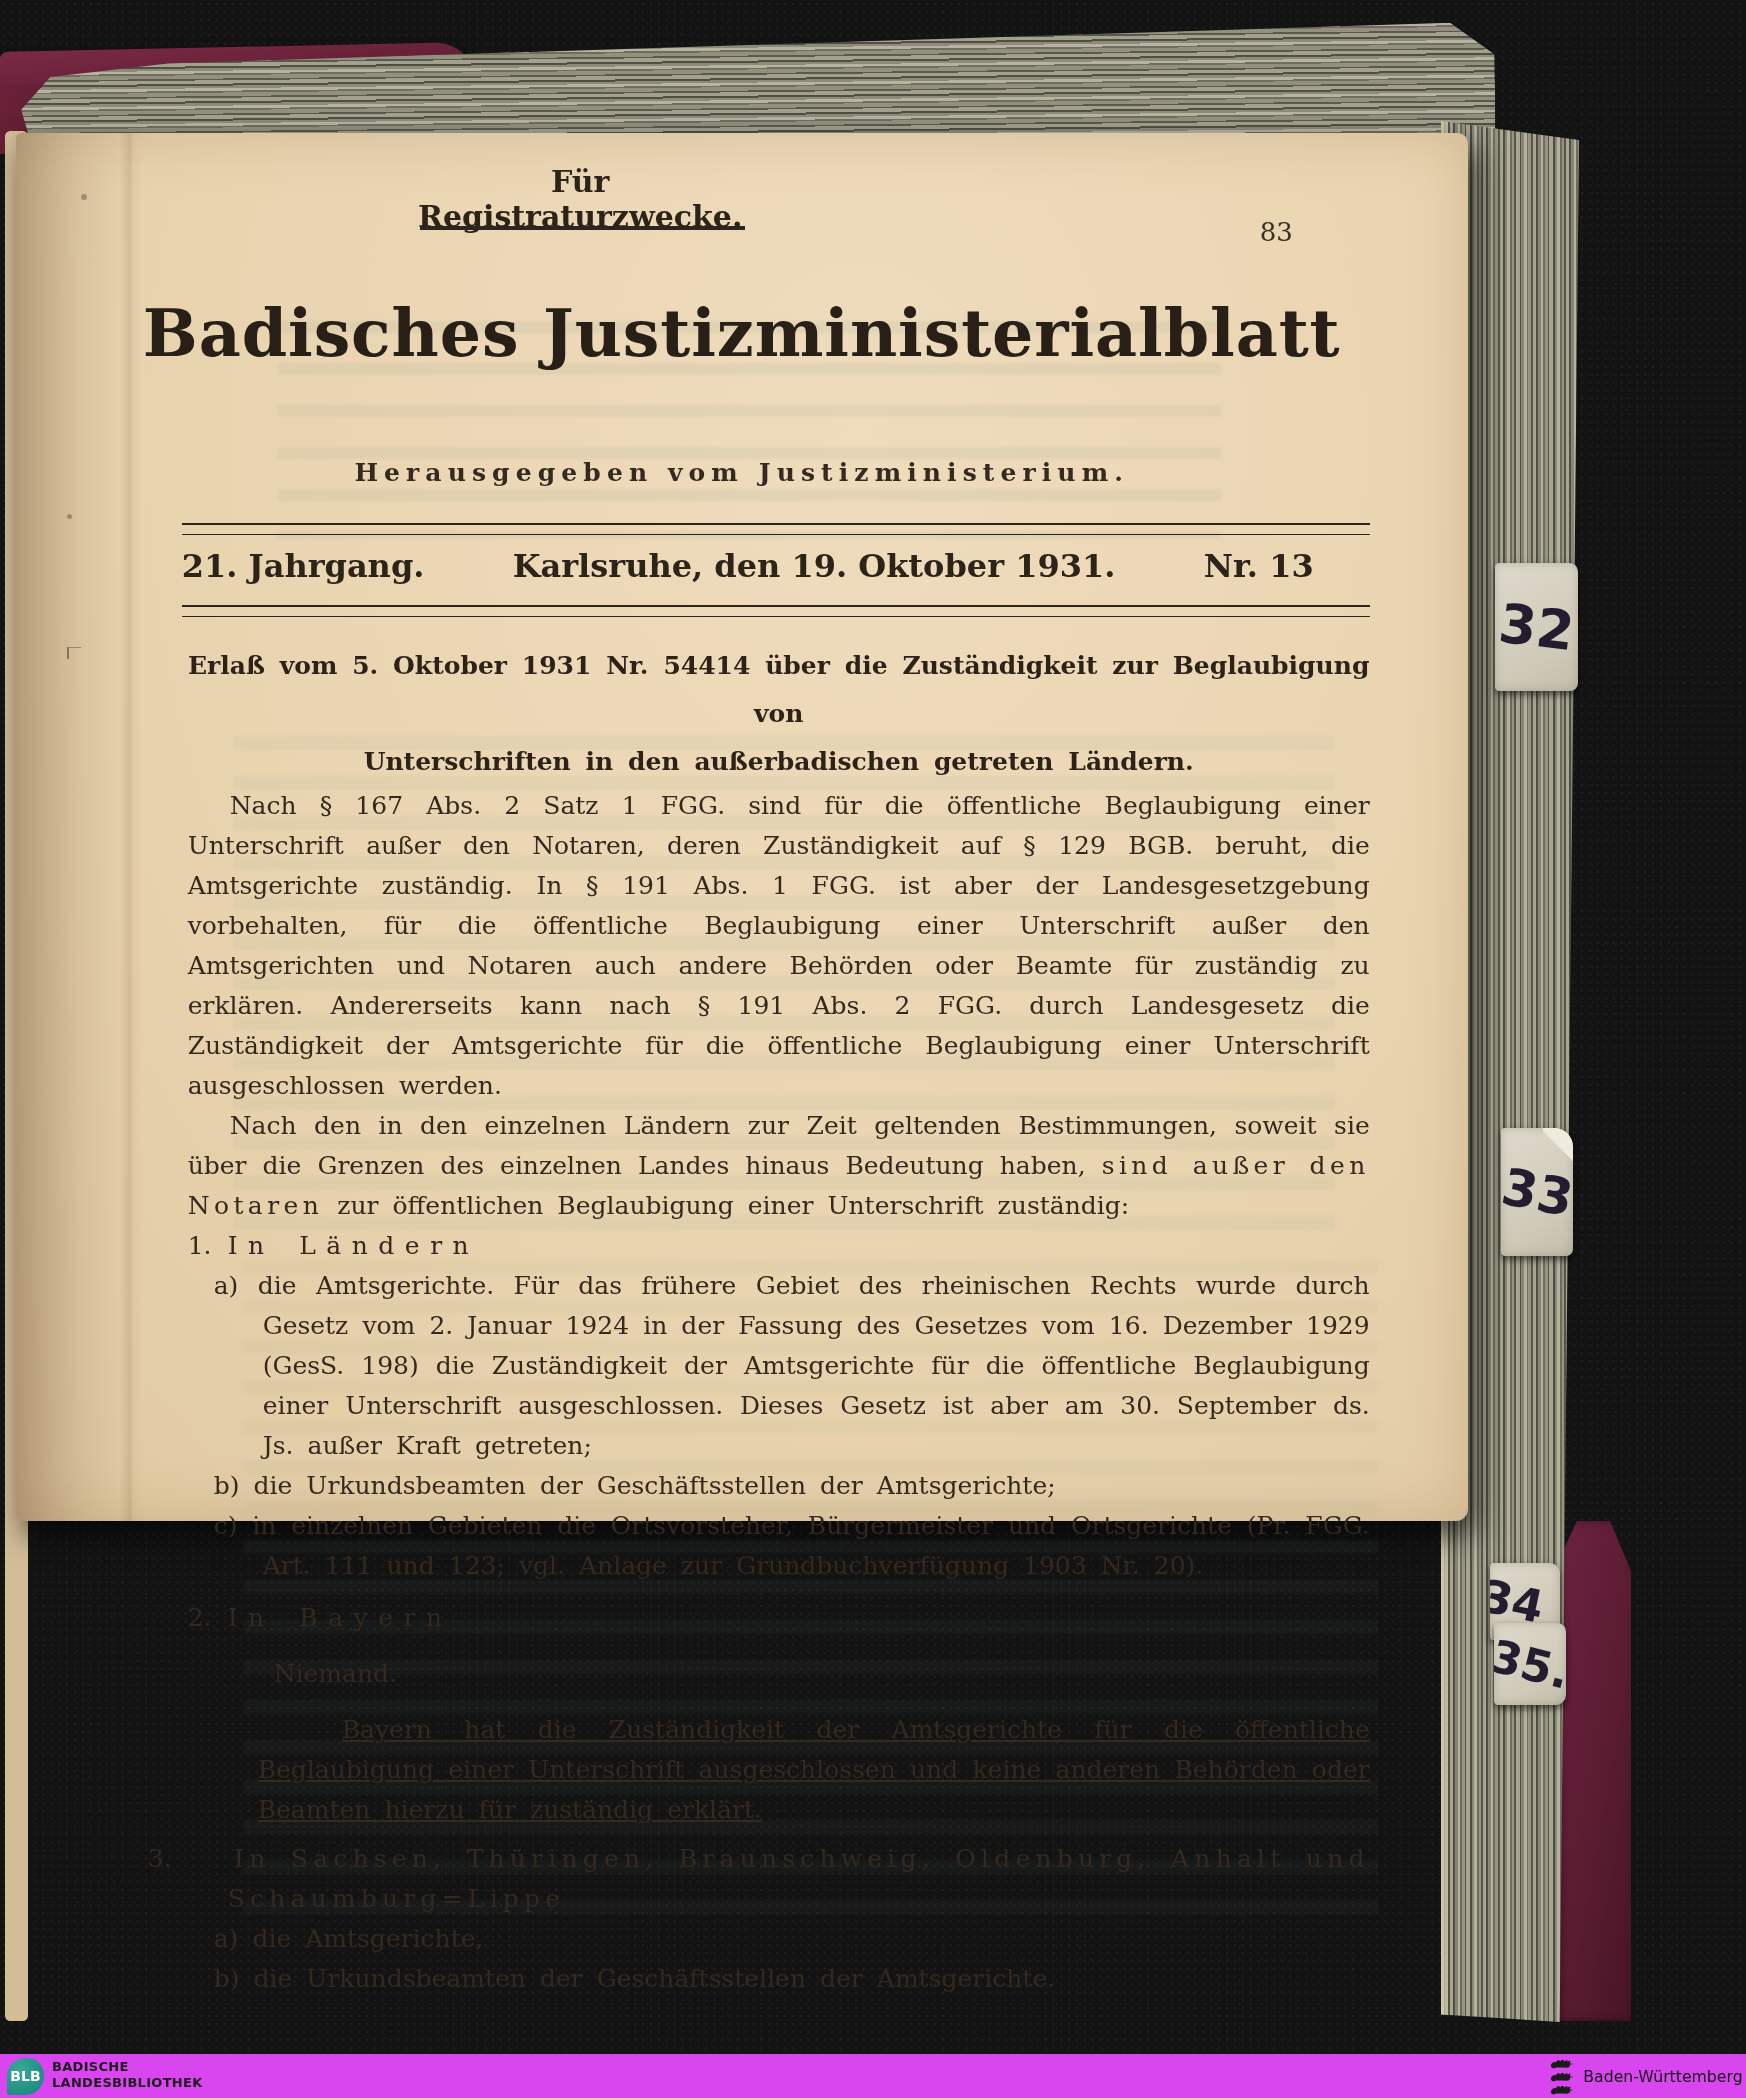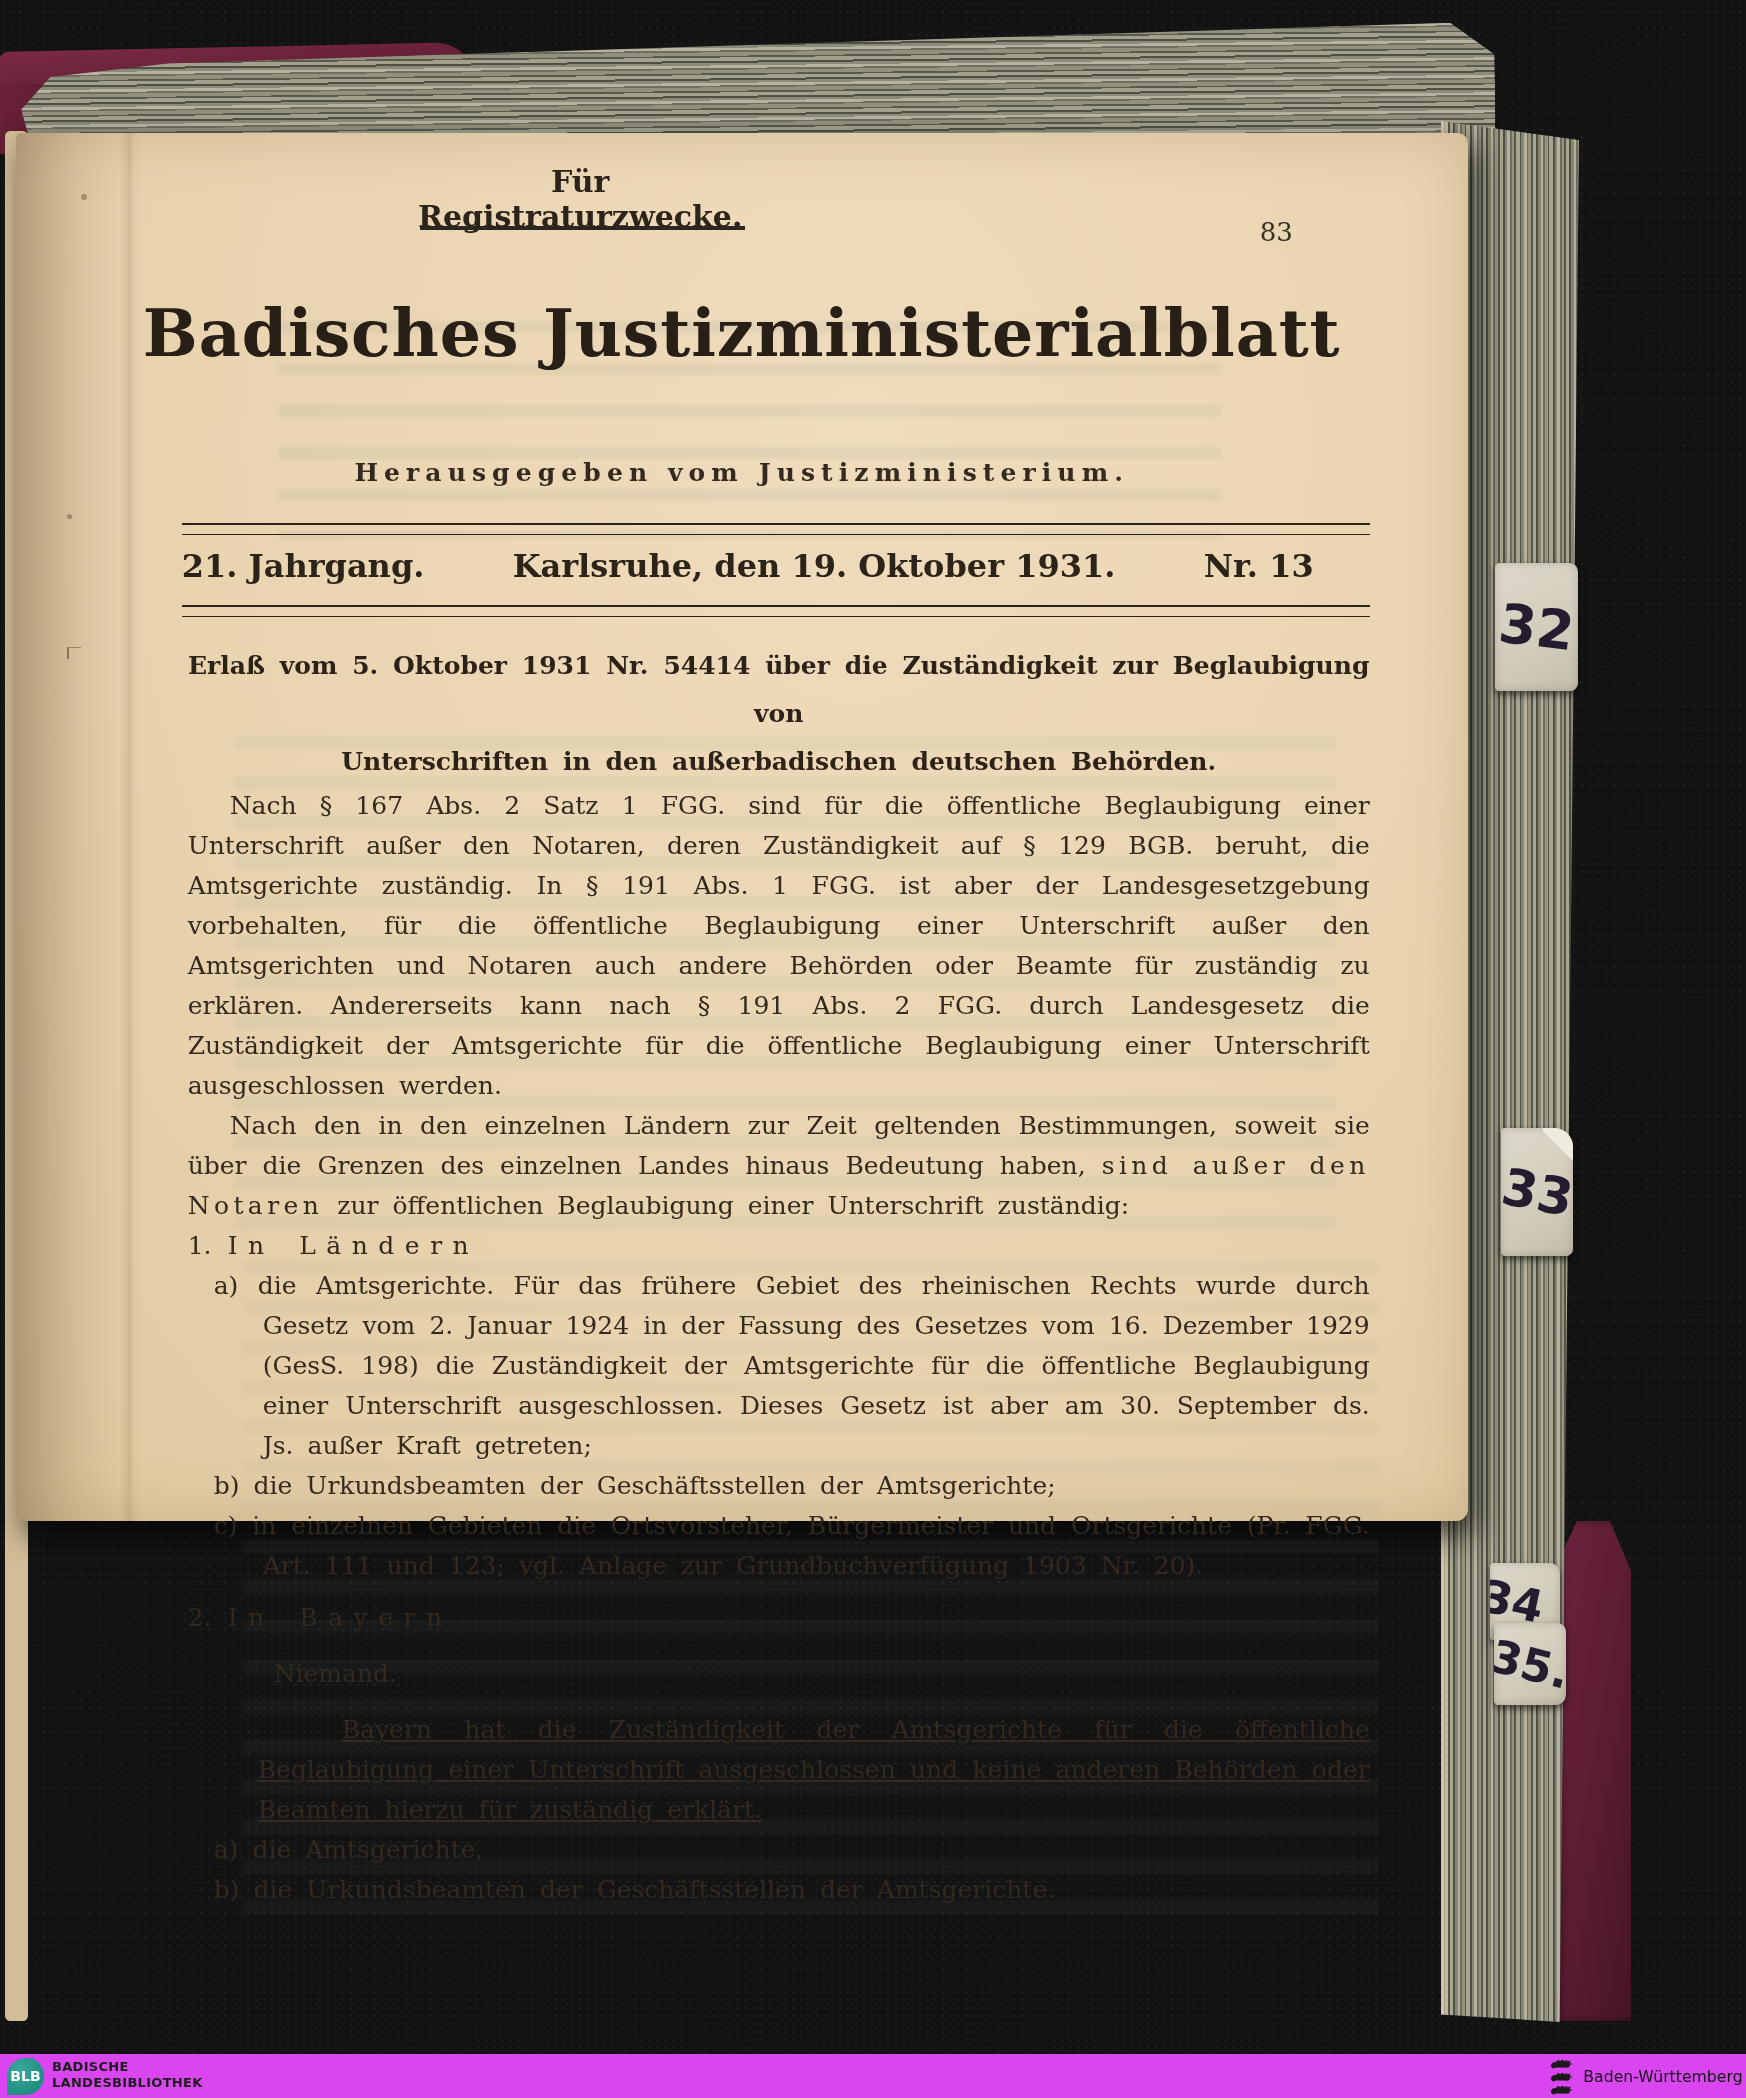--- a/index.html
+++ b/index.html
@@ -180,34 +180,35 @@
   <div class="abs vol-row">
     <span>21. Jahrgang.</span>
     <span>Karlsruhe, den 19. Oktober 1931.</span>
     <span class="vol-issue">Nr. 13</span>
   </div>
   <div class="abs dbl-rule rule-b"></div>
 
   <div class="abs text-col">
     <div class="art-head">
       <div>Erlaß vom 5. Oktober 1931 Nr. 54414 über die Zuständigkeit zur Beglaubigung von</div>
-      <div>Unterschriften in den außerbadischen deutschen Behörden.</div>
+      <div>Unterschriften in den außerbadischen getreten Ländern.</div>
     </div>
     <p class="p-body">Nach § 167 Abs. 2 Satz 1 FGG. sind für die öffentliche Beglaubigung einer Unterschrift außer den Notaren, deren Zuständigkeit auf § 129 BGB. beruht, die Amtsgerichte zuständig. In § 191 Abs. 1 FGG. ist aber der Landesgesetzgebung vorbehalten, für die öffentliche Beglaubigung einer Unterschrift außer den Amtsgerichten und Notaren auch andere Behörden oder Beamte für zuständig zu erklären. Andererseits kann nach § 191 Abs. 2 FGG. durch Landesgesetz die Zuständigkeit der Amtsgerichte für die öffentliche Beglaubigung einer Unterschrift ausgeschlossen werden.</p>
     <p class="p-body"><span>Nach den in den einzelnen Ländern zur Zeit geltenden Bestimmungen, soweit sie über die Grenzen des einzelnen Landes hinaus Bedeutung haben, </span><span class="spaced">sind außer den Notaren</span><span> zur öffentlichen Beglaubigung einer Unterschrift zuständig:</span></p>
 
     <p class="sec-head"><span class="sec-label">1.</span> <span class="sec-title-sp">In Ländern</span></p>
     <p class="sub">a) die Amtsgerichte. Für das frühere Gebiet des rheinischen Rechts wurde durch Gesetz vom 2. Januar 1924 in der Fassung des Gesetzes vom 16. Dezember 1929 (GesS. 198) die Zuständigkeit der Amtsgerichte für die öffentliche Beglaubigung einer Unterschrift ausgeschlossen. Dieses Gesetz ist aber am 30. September ds. Js. außer Kraft getreten;</p>
     <p class="sub">b) die Urkundsbeamten der Geschäftsstellen der Amtsgerichte;</p>
     <p class="sub">c) in einzelnen Gebieten die Ortsvorsteher, Bürgermeister und Ortsgerichte (Pr. FGG. Art. 111 und 123; vgl. Anlage zur Grundbuchverfügung 1903 Nr. 20).</p>
 
     <p class="sec-head sec2"><span class="sec-label">2.</span> <span class="sec-title-sp">In Bayern</span></p>
     <p class="niemand">Niemand.</p>
     <p class="p-bayern">Bayern hat die Zuständigkeit der Amtsgerichte für die öffentliche Beglaubigung einer Unterschrift ausgeschlossen und keine anderen Behörden oder Beamten hierzu für zuständig erklärt.</p>
 
+    <p class="sec-head sec3"><span class="sec-label">3.</span> <span>In Sachsen, Thüringen, Braunschweig, Oldenburg, Anhalt und Schaumburg=Lippe</span></p>
     <p class="sub">a) die Amtsgerichte,</p>
     <p class="sub">b) die Urkundsbeamten der Geschäftsstellen der Amtsgerichte.</p>
   </div>
 </div>
 
 <div class="tab tab-32">
     <span>32</span>
   </div>
 <div class="tab tab-33">
     <span>33</span>

